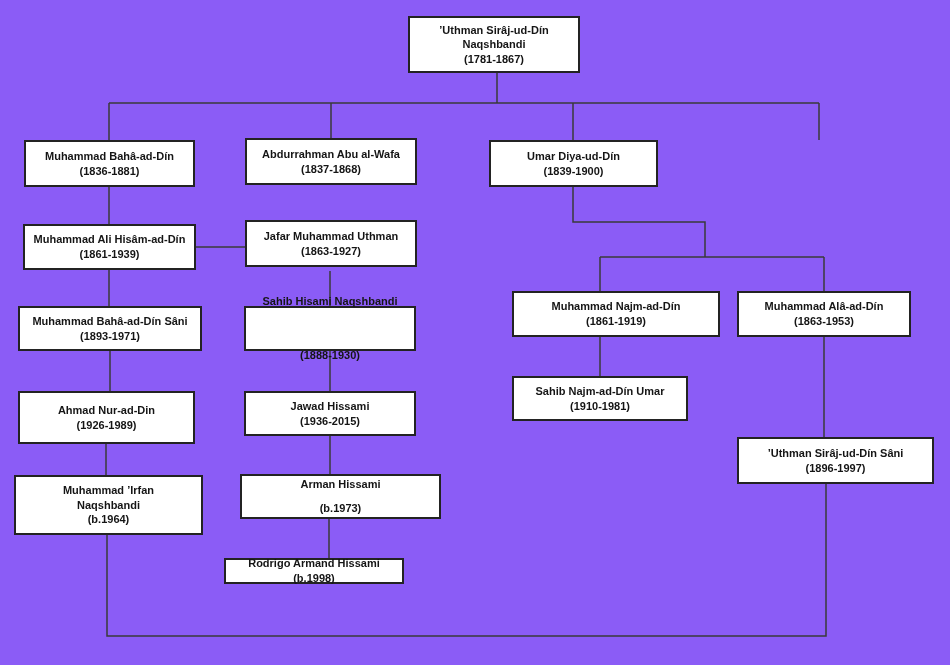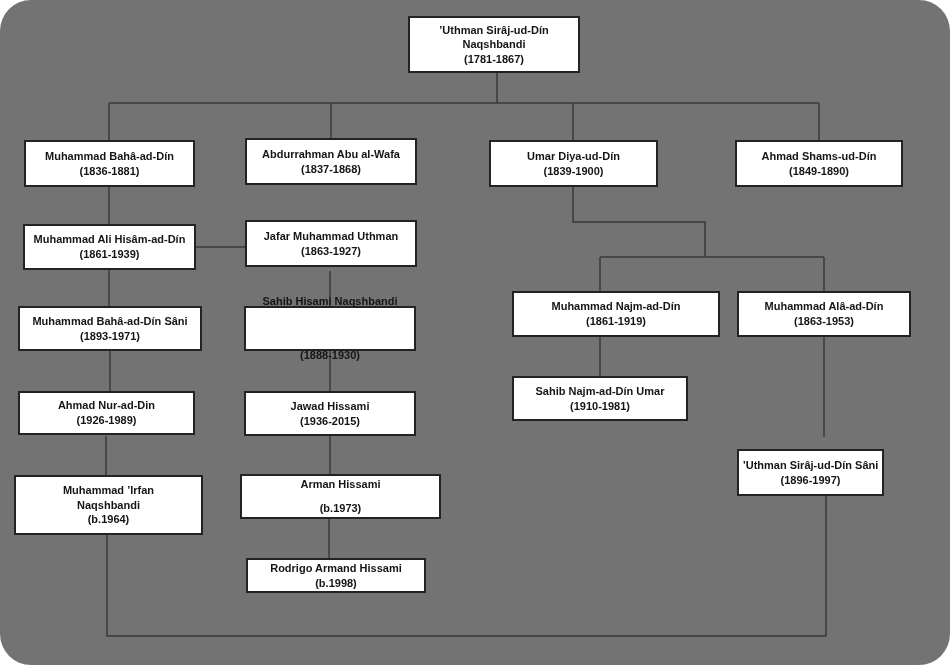--- a/index.html
+++ b/index.html
@@ -1,23 +1,22 @@
 <!DOCTYPE html>
 <html><head>
 <meta charset="utf-8">
 <style>
   html, body { margin: 0; padding: 0; background: #ffffff; }
   .canvas {
     position: relative;
     width: 950px;
     height: 665px;
-    background: #737373;
+    background: #8b5cf6;
     font-family: "Liberation Sans", sans-serif;
     overflow: hidden;
-    border-radius: 31px;
   }
   svg.wires {
     position: absolute;
     left: 0; top: 0;
     width: 950px; height: 665px;
   }
   svg.wires path {
     fill: none;
     stroke: #3a3a3a;
     stroke-width: 1.5;
@@ -84,24 +83,20 @@
   <div class="node" style="left:245px; top:138px; width:172px; height:47px;">
     <span class="nm">Abdurrahman Abu al-Wafa</span>
     <span class="yr">(1837-1868)</span>
   </div>
 
   <div class="node" style="left:489px; top:140px; width:169px; height:47px;">
     <span class="nm">Umar Diya-ud-Dín</span>
     <span class="yr">(1839-1900)</span>
   </div>
 
-  <div class="node" style="left:735px; top:140px; width:168px; height:47px;">
-    <span class="nm">Ahmad Shams-ud-Dín</span>
-    <span class="yr">(1849-1890)</span>
-  </div>
 
   <div class="node" style="left:23px;  top:224px; width:173px; height:46px;">
     <span class="nm">Muhammad Ali Hisâm-ad-Dín</span>
     <span class="yr">(1861-1939)</span>
   </div>
 
   <div class="node" style="left:245px; top:220px; width:172px; height:47px;">
     <span class="nm">Jafar Muhammad Uthman</span>
     <span class="yr">(1863-1927)</span>
   </div>
@@ -109,58 +104,58 @@
   <div class="node" style="left:18px;  top:306px; width:184px; height:45px;">
     <span class="nm">Muhammad Bahâ-ad-Dín Sâni</span>
     <span class="yr">(1893-1971)</span>
   </div>
 
   <div class="node" style="left:244px; top:306px; width:172px; height:45px;gap:39px;">
     <span class="nm">Sahib Hisami Naqshbandi</span>
     <span class="yr">(1888-1930)</span>
   </div>
 
-  <div class="node" style="left:18px;  top:391px; width:177px; height:44px;">
+  <div class="node" style="left:18px;  top:391px; width:177px; height:53px;">
     <span class="nm">Ahmad Nur-ad-Din</span>
     <span class="yr">(1926-1989)</span>
   </div>
 
   <div class="node" style="left:244px; top:391px; width:172px; height:45px;">
     <span class="nm">Jawad Hissami</span>
     <span class="yr">(1936-2015)</span>
   </div>
 
   <div class="node" style="left:14px;  top:475px; width:189px; height:60px;">
     <span class="nm w130">Muhammad ’Irfan Naqshbandi</span>
     <span class="yr">(b.1964)</span>
   </div>
 
   <div class="node" style="left:240px; top:474px; width:201px; height:45px;justify-content:space-between;">
     <span class="nm">Arman Hissami</span>
     <span class="yr">(b.1973)</span>
   </div>
 
-  <div class="node" style="left:246px; top:558px; width:180px; height:35px;">
+  <div class="node" style="left:224px; top:558px; width:180px; height:26px;">
     <span class="nm">Rodrigo Armand Hissami</span>
     <span class="yr">(b.1998)</span>
   </div>
 
   <div class="node" style="left:512px; top:291px; width:208px; height:46px;">
     <span class="nm">Muhammad Najm-ad-Dín</span>
     <span class="yr">(1861-1919)</span>
   </div>
 
   <div class="node" style="left:737px; top:291px; width:174px; height:46px;">
     <span class="nm">Muhammad Alâ-ad-Dín</span>
     <span class="yr">(1863-1953)</span>
   </div>
 
   <div class="node" style="left:512px; top:376px; width:176px; height:45px;">
     <span class="nm">Sahib Najm-ad-Dín Umar</span>
     <span class="yr">(1910-1981)</span>
   </div>
 
-  <div class="node" style="left:737px; top:437px; width:147px; height:47px;margin-top:12px;">
+  <div class="node" style="left:737px; top:437px; width:197px; height:47px;">
     <span class="nm">’Uthman Sirâj-ud-Dín Sâni</span>
     <span class="yr">(1896-1997)</span>
   </div>
 
 </div>
 
 </body></html>

